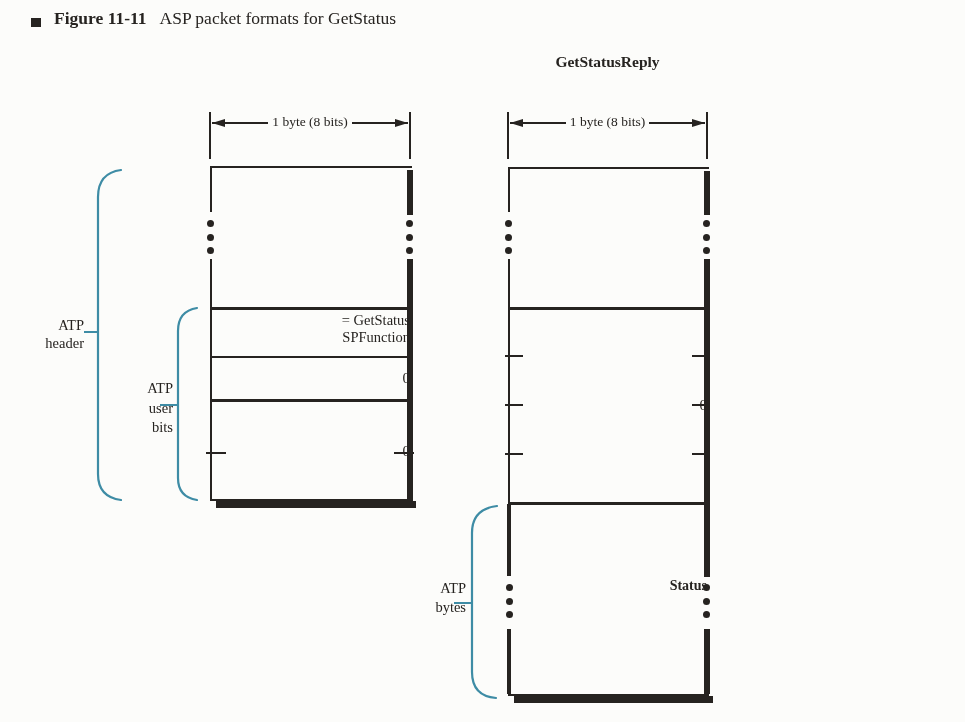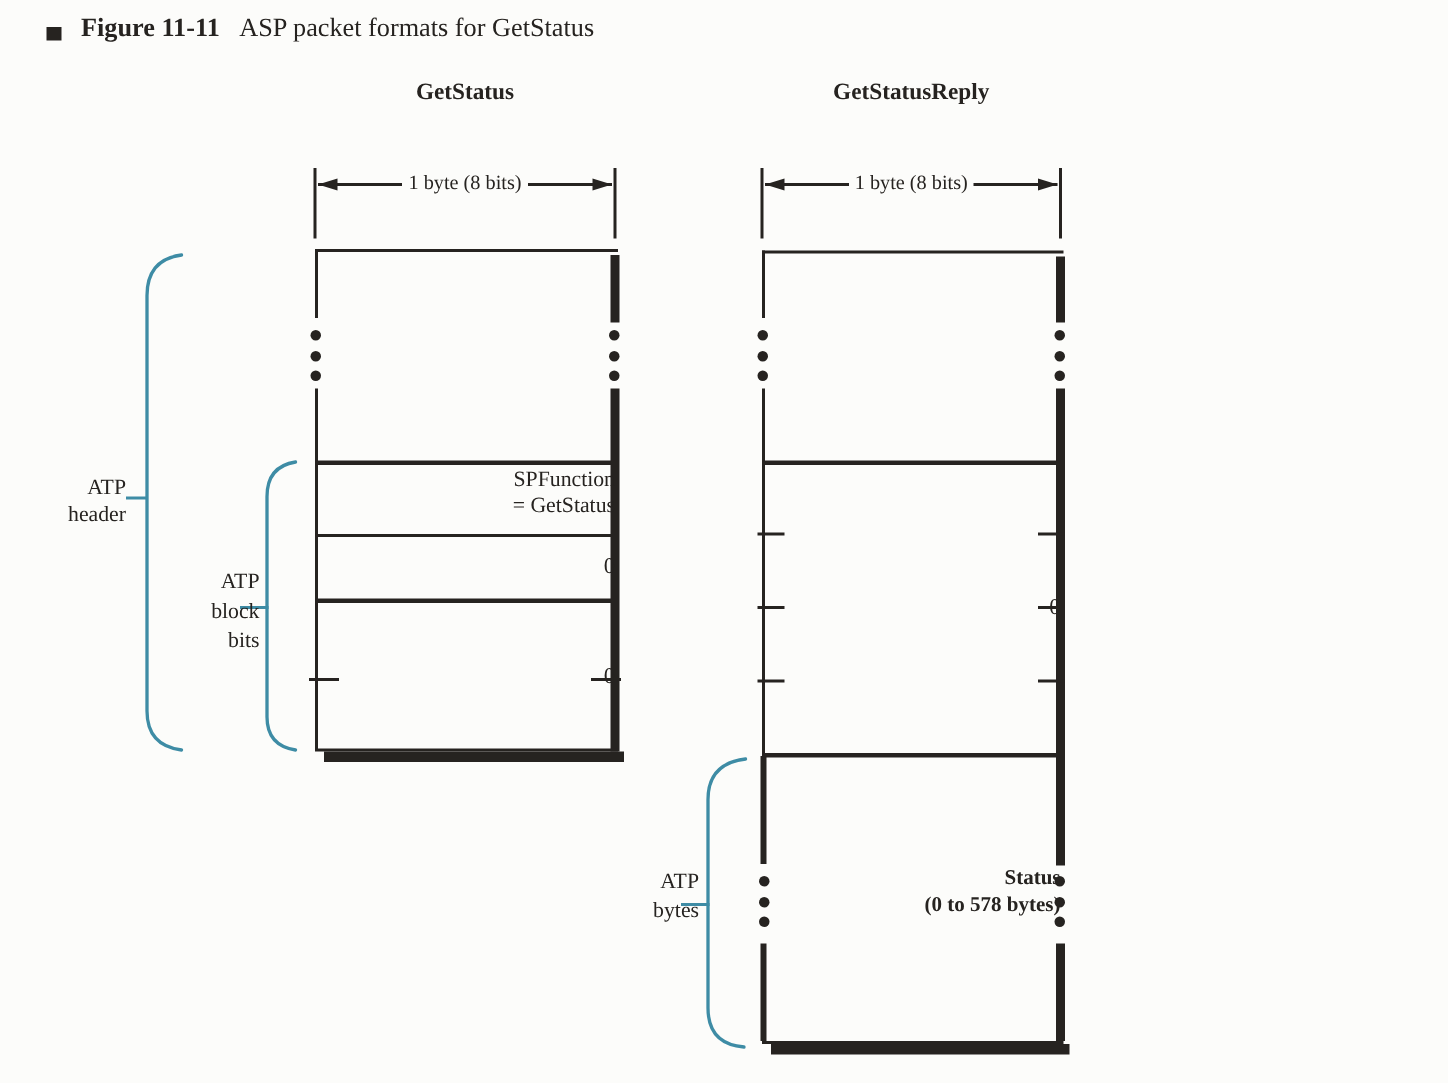--- a/index.html
+++ b/index.html
@@ -36,21 +36,20 @@
 <body>
 
 <div class="canvas">
 
   <div class="figure-title">
     <div class="figure-bullet"></div>
     <div class="figure-label">Figure 11-11</div>
     <div>ASP packet formats for GetStatus</div>
   </div>
 
-  <div class="diagram-title" style="left:210px;width:200px;">GetStatus</div>
   <div class="diagram-title" style="left:508px;width:199px;text-align:center;">GetStatusReply</div>
 
   <div>
     <div class="v" style="left:209px;top:112px;height:47px;"></div>
     <div class="v" style="left:409px;top:112px;height:47px;"></div>
     <div class="h" style="left:212px;top:122px;width:196px;"></div>
     <div class="arrow-l" style="left:212px;top:118.5px;"></div>
     <div class="arrow-r" style="left:395px;top:118.5px;"></div>
     <div class="dim-text" style="left:210px;top:114px;width:200px;">
       <span>1 byte (8 bits)</span>
@@ -93,22 +92,22 @@
     <div class="bar" style="left:210px;top:356px;width:200px;height:2px;"></div>
     <div class="bar" style="left:210px;top:399px;width:200px;height:3px;"></div>
 
     <div class="bar" style="left:206px;top:452px;width:20px;height:2px;"></div>
     <div class="bar" style="left:394px;top:452px;width:20px;height:2px;"></div>
 
     <div class="h" style="left:210px;top:499px;width:202px;"></div>
     <div class="bar" style="left:216px;top:501px;width:200px;height:7px;"></div>
 
     <div class="txt ctr" style="left:210px;top:312px;width:200px;font-size:14.5px;">
+      <div>= GetStatus</div>
       <div>SPFunction</div>
-      <div>= GetStatus</div>
     </div>
     <div class="txt ctr" style="left:210px;top:370px;width:200px;font-size:15px;">0</div>
     <div class="txt ctr" style="left:210px;top:443px;width:200px;font-size:15px;">0</div>
   </div>
 
   <div>
 
     <div class="h" style="left:508px;top:167px;width:201px;"></div>
 
     <div class="v" style="left:508px;top:167px;height:45px;"></div>
@@ -153,41 +152,40 @@
         <div class="dot"></div>
         <div class="dot"></div>
     </div>
 
     <div class="h" style="left:508px;top:694px;width:201px;"></div>
     <div class="bar" style="left:514px;top:696px;width:199px;height:7px;"></div>
 
     <div class="txt ctr" style="left:508px;top:397px;width:199px;font-size:15px;">0</div>
     <div class="txt ctr" style="left:508px;top:577px;width:199px;font-size:14px;line-height:18.2px;font-weight:bold;">
       <div>Status</div>
-      <div>(0 to 578 bytes)</div>
     </div>
   </div>
 
   <svg class="overlay" width="965" height="722" viewBox="0 0 965 722">
     <path d="M 121 170 Q 98 173 98 197 L 98 474 Q 98 497 121 500" fill="none" stroke="#3E8CA5" stroke-width="2.2" stroke-linecap="round"></path>
     <path d="M 197 308 Q 178 311 178 331 L 178 478 Q 178 497 197 500" fill="none" stroke="#3E8CA5" stroke-width="2.2" stroke-linecap="round"></path>
     <path d="M 497 506 Q 472 509 472 533 L 472 672 Q 472 696 496 698" fill="none" stroke="#3E8CA5" stroke-width="2.2" stroke-linecap="round"></path>
   </svg>
 
   <div class="tealdash" style="left:84px;top:331px;width:14px;"></div>
   <div class="tealdash" style="left:160px;top:404px;width:19px;"></div>
   <div class="tealdash" style="left:454px;top:602px;width:19px;"></div>
 
   <div class="txt ctr" style="left:26px;top:316px;width:58px;font-size:14.5px;line-height:18px;">
     <div>ATP</div>
     <div>header</div>
   </div>
   <div class="txt ctr" style="left:115px;top:379px;width:58px;font-size:14.5px;line-height:19.5px;">
     <div>ATP</div>
-    <div>block</div>
+    <div>user</div>
     <div>bits</div>
   </div>
   <div class="txt ctr" style="left:408px;top:579px;width:58px;font-size:14.5px;line-height:19px;">
     <div>ATP</div>
     <div>bytes</div>
   </div>
 
 </div>
 
 </body></html>

